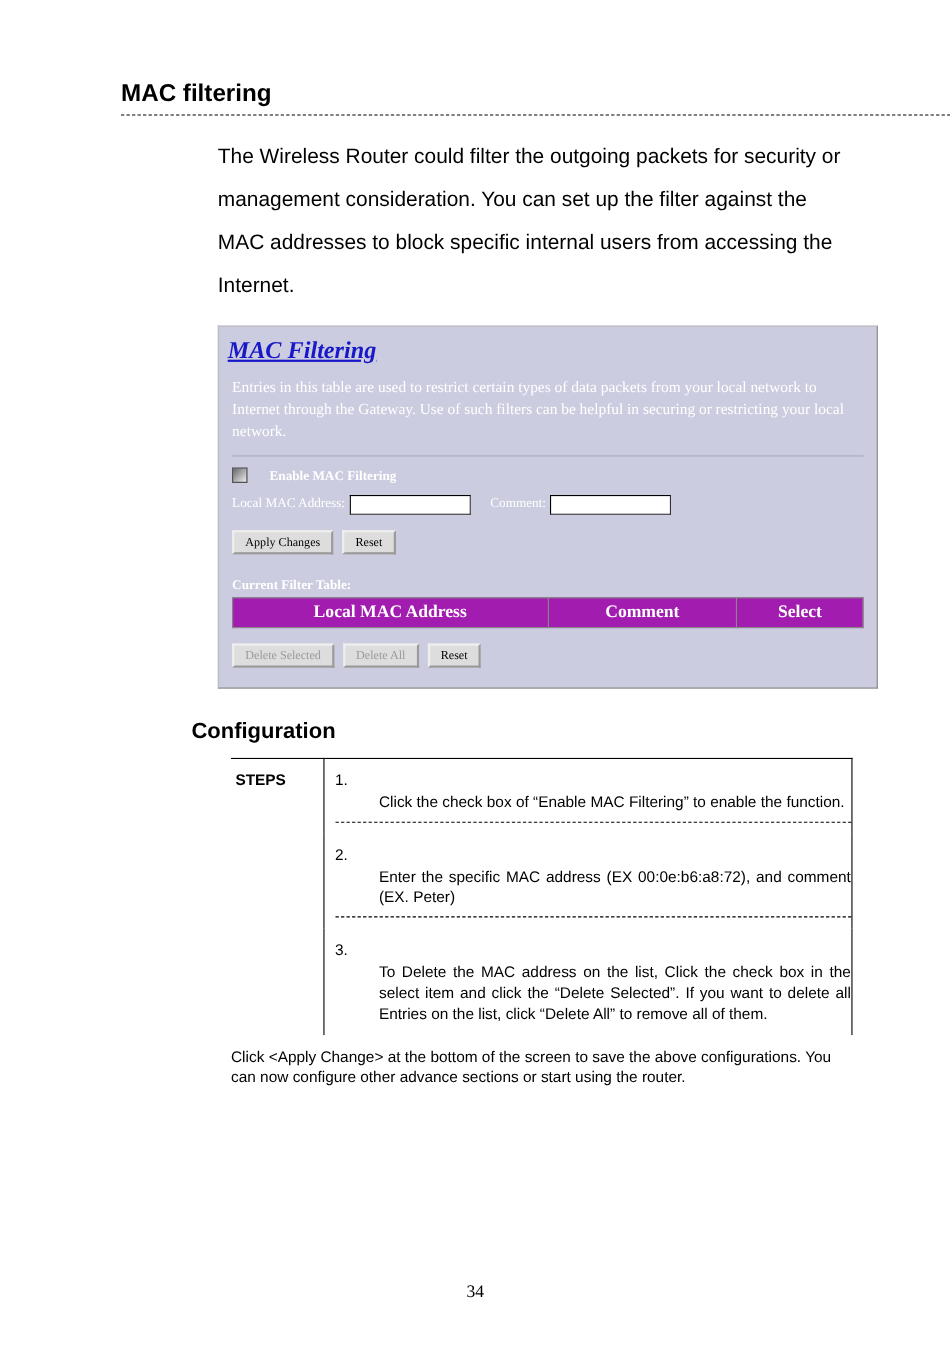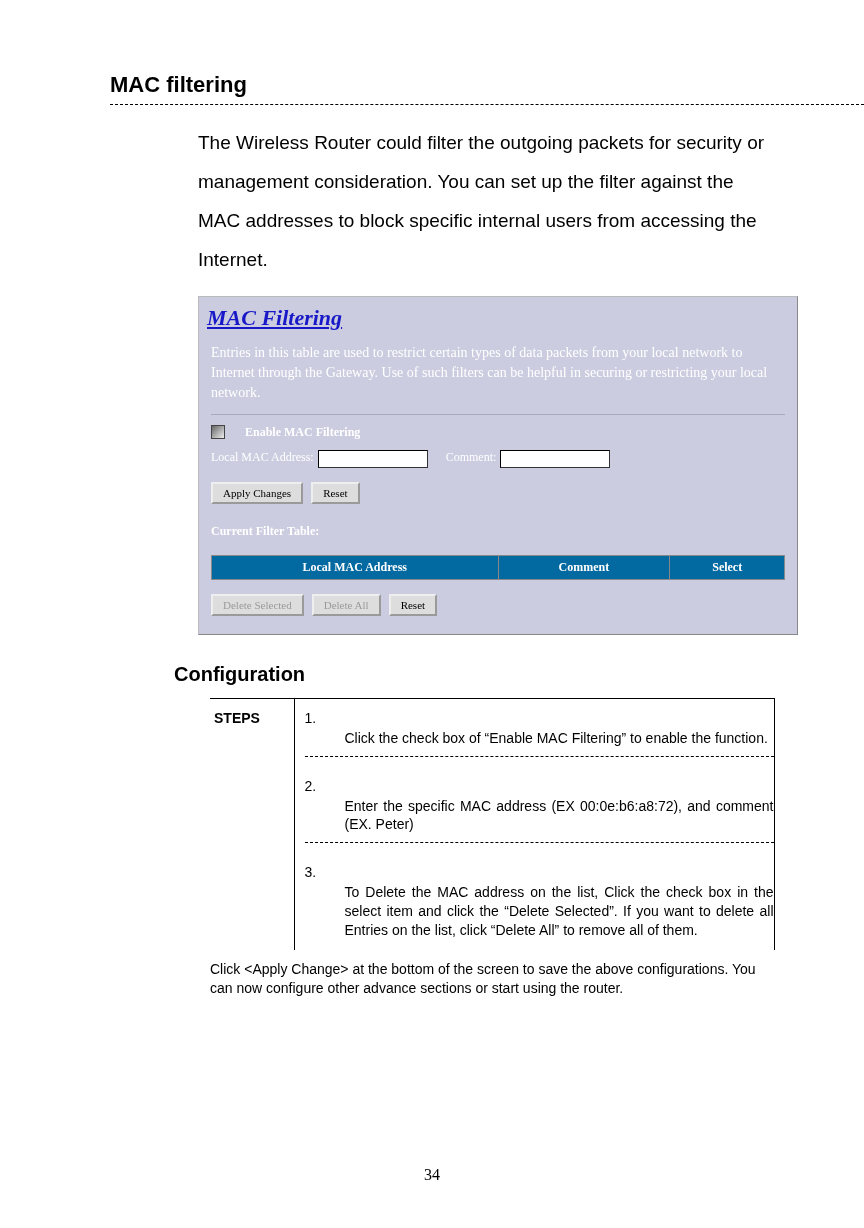--- a/index.html
+++ b/index.html
@@ -90,27 +90,27 @@
   .btn3d {
     font-family: Georgia, serif;
     font-size: 11px;
     padding: 3px 10px;
     background: #ddd;
     border: 2px outset #eee;
     color: #000;
   }
   .btn3d.disabled { color: #9a9a9a; }
   .btn-row { display: flex; gap: 8px; margin-bottom: 20px; }
-  .table-caption { color:#fff; font-size:12px; font-weight:bold; margin-bottom:16px; }
+  .table-caption { color:#fff; font-size:12px; font-weight:bold; margin-bottom:4px; }
   .filter-table {
     border-collapse: collapse;
     width: 100%;
-    background: #0369a1;
+    background: #a21caf;
     color: #fff;
-    font-size: 12px;
+    font-size: 16px;
     margin-bottom: 14px;
   }
   .filter-table th {
     border: 1px solid #888;
     padding: 4px 8px;
     font-weight: bold;
     font-family: Georgia, serif;
   }
   
   .config-heading {

